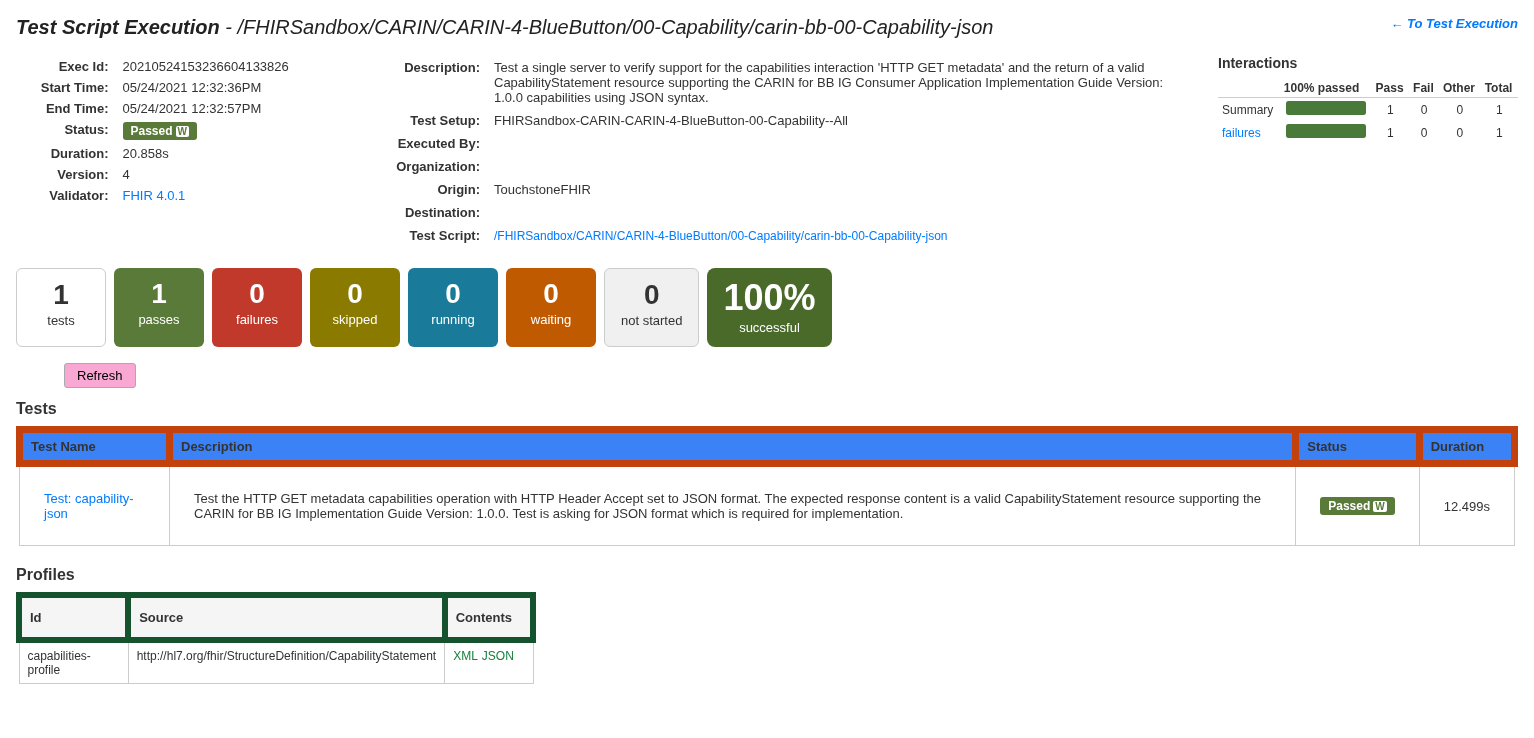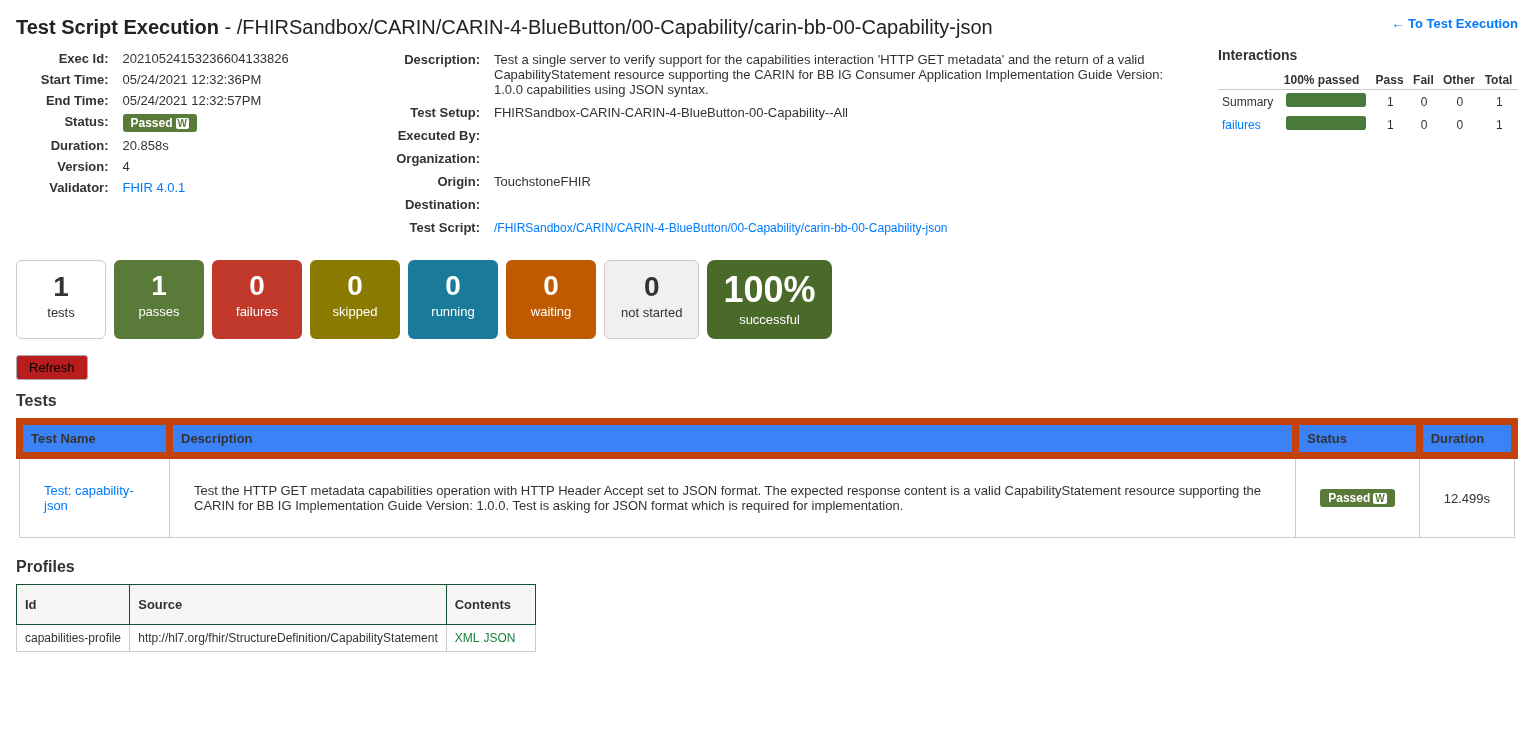--- a/index.html
+++ b/index.html
@@ -1,18 +1,18 @@
 <!DOCTYPE html>
 <html><head>
   <meta charset="utf-8">
   <style>
     * { box-sizing: border-box; margin: 0; padding: 0; }
     body { font-family: Arial, sans-serif; font-size: 13px; color: #333; background: #fff; padding: 16px; }
 
-    .page-title { font-size: 20px; font-weight: bold; color: #222; margin-bottom: 8px; display: flex; justify-content: space-between; align-items: flex-start; }
+    .page-title { font-size: 20px; font-weight: bold; color: #222; margin-bottom: 16px; display: flex; justify-content: space-between; align-items: flex-start; font-style: italic; }
     .page-title-text { flex: 1; }
     .page-title span.subtitle { font-weight: normal; }
     .to-test-link { font-size: 13px; color: #007bff; text-decoration: none; white-space: nowrap; margin-left: 20px; text-align: right; }
 
     .meta-section { display: flex; gap: 20px; margin-bottom: 20px; }
     .meta-left { width: 320px; flex-shrink: 0; }
     .meta-left table { width: 100%; }
     .meta-left td { padding: 2px 4px; vertical-align: top; }
     .meta-left td:first-child { text-align: right; font-weight: bold; white-space: nowrap; padding-right: 8px; }
     .status-badge { background: #5a7a3a; color: #fff; padding: 2px 8px; border-radius: 3px; font-size: 12px; font-weight: bold; display: inline-flex; align-items: center; gap: 3px; }
@@ -43,33 +43,33 @@
     .stat-box .label { font-size: 13px; margin-top: 4px; }
     .stat-box.green { background: #5a7a3a; color: #fff; }
     .stat-box.red { background: #c0392b; color: #fff; }
     .stat-box.olive { background: #8a7a00; color: #fff; }
     .stat-box.teal { background: #1a7a9a; color: #fff; }
     .stat-box.orange { background: #c05a00; color: #fff; }
     .stat-box.light-gray { background: #f0f0f0; color: #333; border: 1px solid #ccc; }
     .stat-box.success-pct { background: #4a6a2a; color: #fff; min-width: 120px; border-radius: 8px; display: flex; flex-direction: column; justify-content: center; }
     .stat-box.success-pct .big-num { font-size: 36px; }
 
-    .refresh-btn { background: #b91c1c; border: 1px solid #aaa; padding: 4px 12px; border-radius: 3px; cursor: pointer; font-size: 13px; margin-bottom: 12px; }
+    .refresh-btn { background: #f9a8d4; border: 1px solid #aaa; padding: 4px 12px; border-radius: 3px; cursor: pointer; font-size: 13px; margin-bottom: 12px; margin-left: 48px; }
 
     .section-title { font-size: 16px; font-weight: bold; margin-bottom: 8px; }
 
     .tests-table { width: 100%; border-collapse: collapse; margin-bottom: 20px; }
     .tests-table th { background: #3b82f6; border: 7px solid #c2410c; padding: 6px 8px; text-align: left; font-weight: bold; }
     .tests-table td { border: 1px solid #ccc; padding: 24px; vertical-align: top; }
     .tests-table td.test-name a { color: #007bff; text-decoration: none; }
     .tests-table td.status-cell { text-align: center; vertical-align: middle; }
     .tests-table td.duration-cell { text-align: right; white-space: nowrap; vertical-align: middle; }
 
     .profiles-table { width: 520px; border-collapse: collapse; }
-    .profiles-table th { background: #f5f5f5; border: 1px solid #14532d; padding: 12px 8px; text-align: left; font-weight: bold; }
+    .profiles-table th { background: #f5f5f5; border: 6px solid #14532d; padding: 12px 8px; text-align: left; font-weight: bold; }
     .profiles-table td { border: 1px solid #ccc; padding: 6px 8px; vertical-align: top; font-size: 12px; }
     .profiles-table td a { color: #15803d; text-decoration: none; margin-right: 4px; }
 
     .arrow-left::before { content: '← '; }
   </style>
 </head>
 <body>
 
 
 

